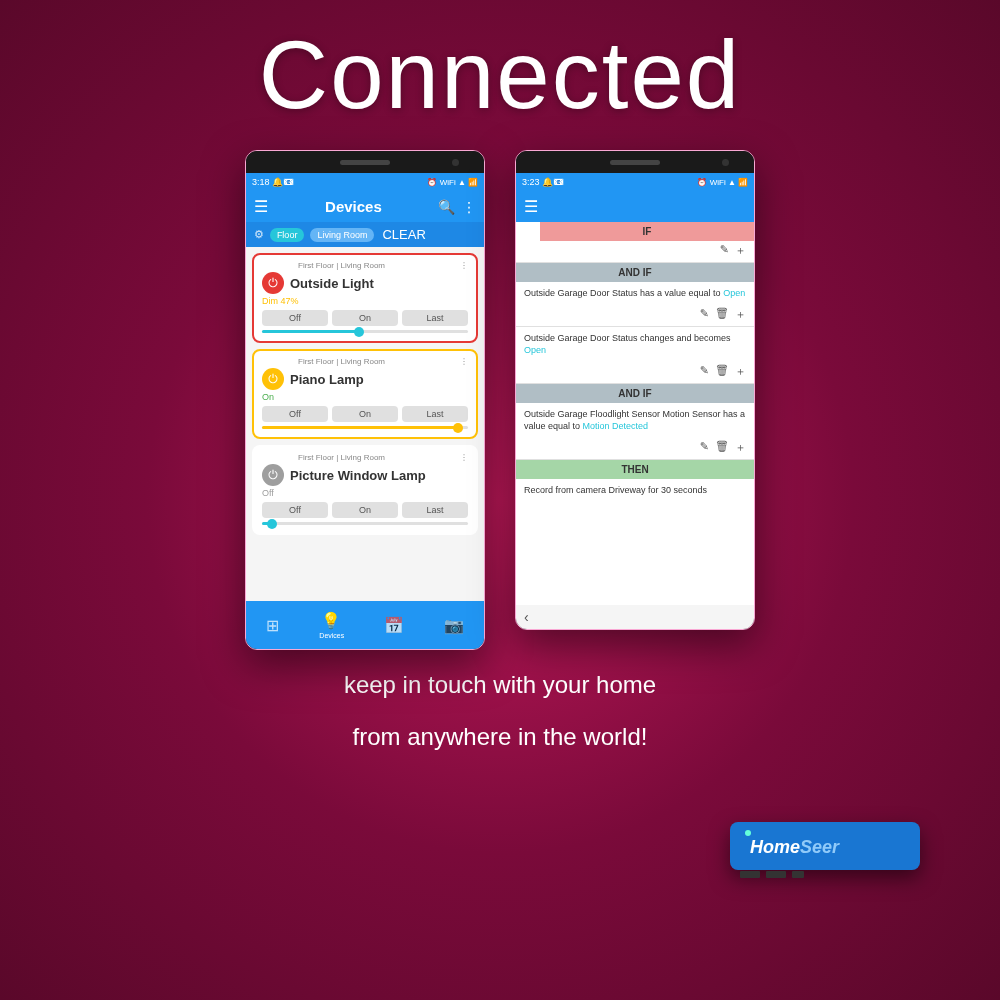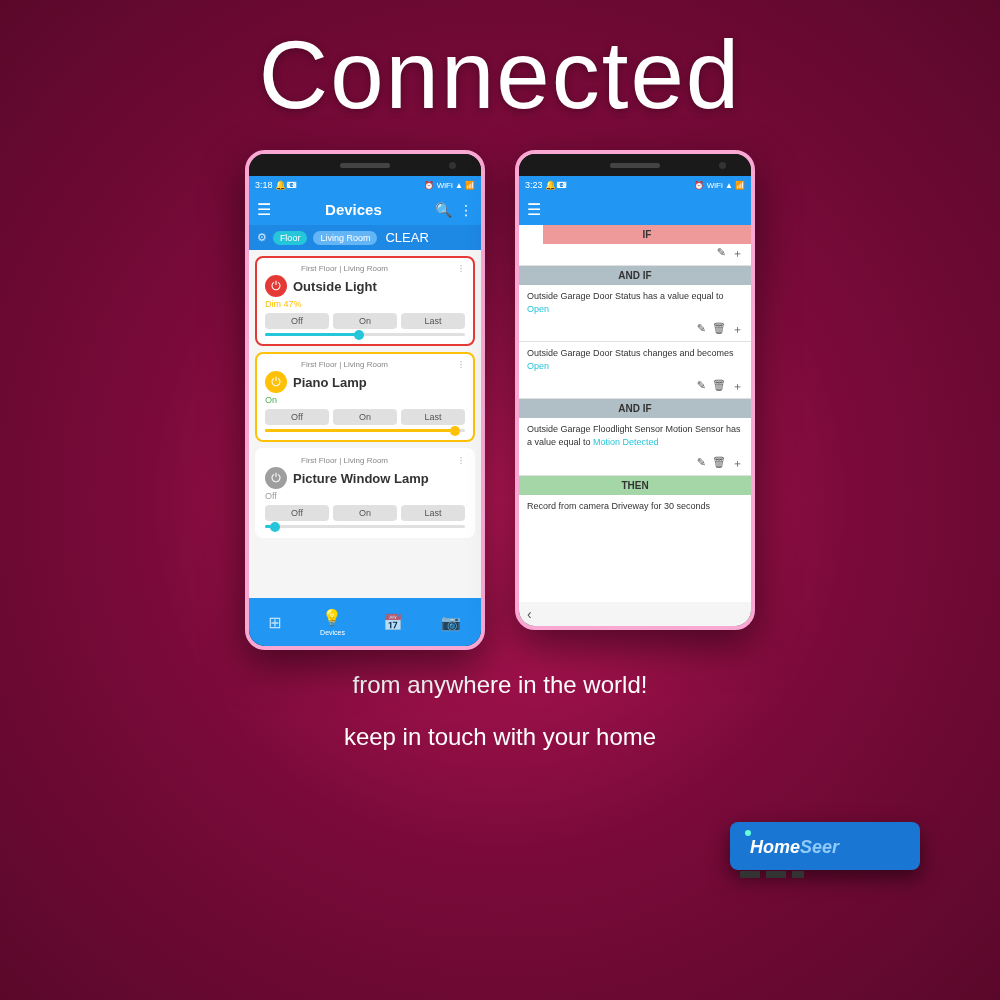--- a/index.html
+++ b/index.html
@@ -28,22 +28,22 @@
       display: flex;
       justify-content: center;
       gap: 30px;
       margin-top: 20px;
       align-items: flex-start;
     }
 
     
     .phone {
       background: #1a1a1a;
-      border-radius: 20px;
-      border: 4px solid #f9a8d4;
+      border-radius: 12px;
+      border: 1px solid #f9a8d4;
       overflow: hidden;
       position: relative;
       box-shadow: 0 15px 40px rgba(0,0,0,0.5);
     }
     .phone-left {
       width: 240px;
       height: 500px;
     }
     .phone-right {
       width: 240px;
@@ -532,15 +532,15 @@
     </div>
     <div class="hs-ports">
       <div class="hs-port"></div>
       <div class="hs-port"></div>
       <div class="hs-port" style="width:12px;"></div>
     </div>
   </div>
 </div>
 
 <div style="text-align:center;margin-top:16px;">
+  <div class="bottom-text">keep in touch with your home</div>
   <div class="bottom-text">from anywhere in the world!</div>
-  <div class="bottom-text">keep in touch with your home</div>
 </div>
 
 </body></html>

